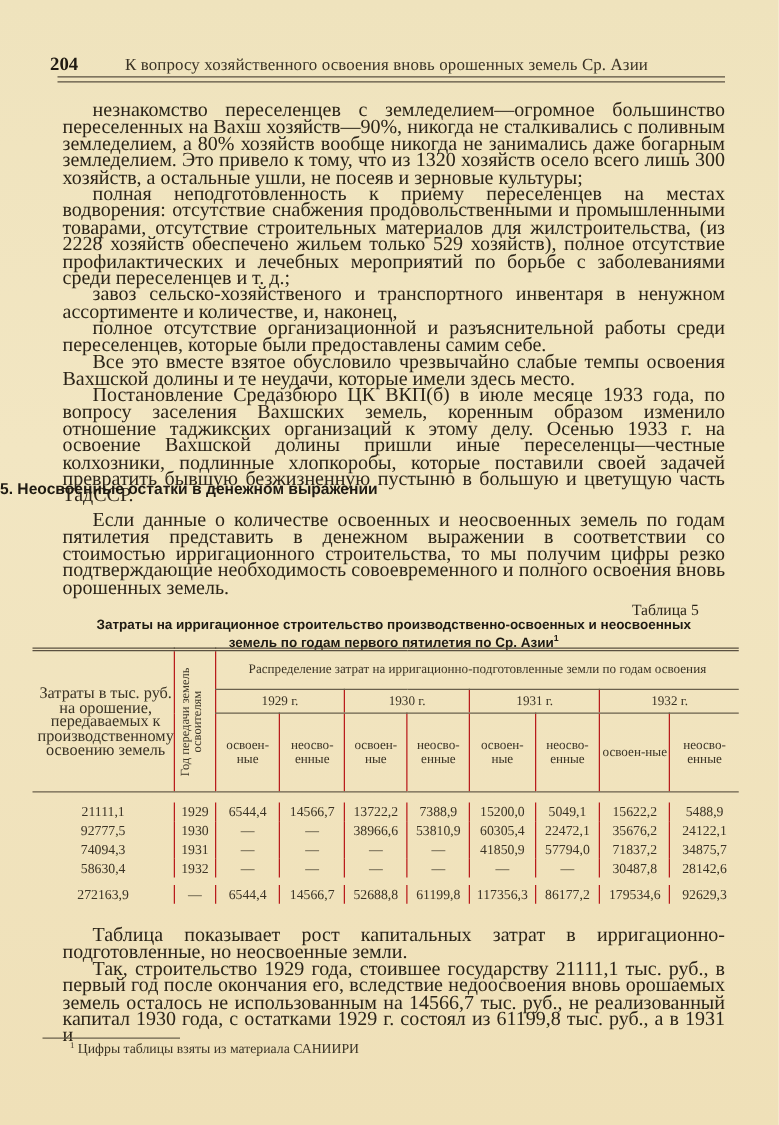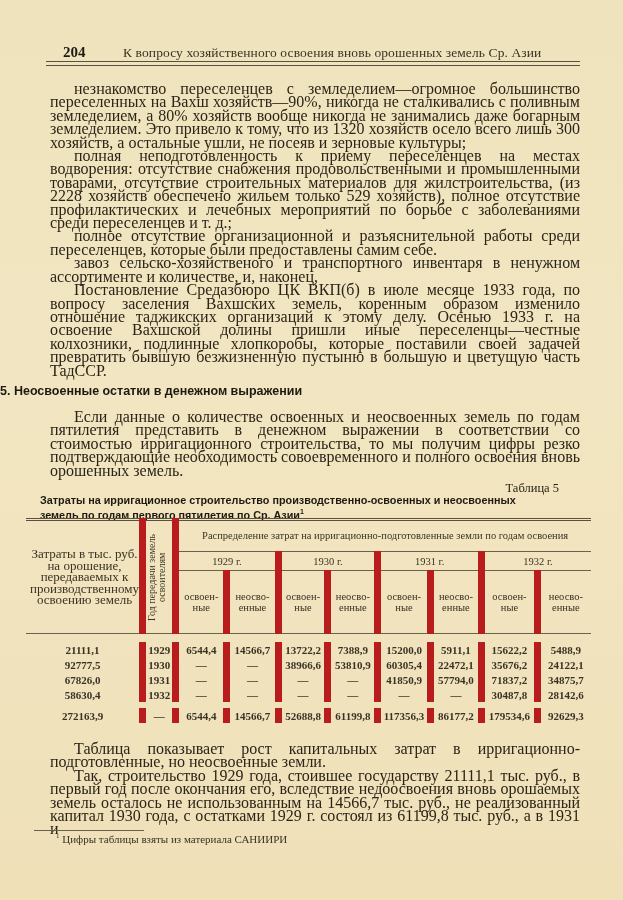--- a/index.html
+++ b/index.html
@@ -5,22 +5,22 @@
   html, body { margin:0; padding:0; }
   body {
     width:623px; height:900px; overflow:hidden;
     background: linear-gradient(180deg,#efe3bd 0%,#f2e6c2 40%,#efe0b8 100%);
     font-family: "Liberation Serif", "DejaVu Serif", serif;
     color:#2b2418;
     position:relative;
   }
   .page { position:absolute; left:0; top:0; width:623px; height:900px; }
   .running-head {
-    position:absolute; left:63px; top:44px; width:540px;
-    display:flex; align-items:center; font-size:14px;
+    position:absolute; left:40px; top:44px; width:540px;
+    display:flex; align-items:flex-start; font-size:14px;
   }
   .page-num { font-weight:bold; font-size:15px; width:60px; color:#1f1a12; }
   .head-title { font-size:13.5px; color:#3a3325; letter-spacing:0.1px; }
   .head-rule {
     position:absolute; left:46px; top:61px; width:534px; height:3px;
     border-top:1px solid #5a5040; border-bottom:1px solid #5a5040;
   }
   .body-text {
     position:absolute; left:50px; width:530px;
     font-size:16px; line-height:13.4px; text-align:justify;
@@ -29,40 +29,40 @@
   .body-text p.noindent { text-indent:0; }
   .section-head {
     position:absolute; left:0; width:623px; top:384px; 
     font-family:"Liberation Sans","DejaVu Sans",sans-serif; font-weight:bold;
     font-size:12.5px; color:#1e1a12;
   }
   .table-label {
     position:absolute; right:64px; top:481px; font-size:12.5px;
   }
   .table-title {
-    position:absolute; left:40px; width:550px; top:494px; 
+    position:absolute; left:40px; width:550px; top:494px; text-align:center;
     font-family:"Liberation Sans","DejaVu Sans",sans-serif; font-weight:bold;
     font-size:10.8px; line-height:12px; color:#1e1a12;
   }
   .tbl-wrap { position:absolute; left:26px; top:518px; width:565px; }
   table.data {
     width:100%; border-collapse:collapse; font-size:10.5px; color:#3a3325;
     border-top:3px double #5a5040;
   }
   table.data th, table.data td { padding:0; text-align:center; }
   table.data th { font-weight:normal; }
-  .c-border-l { border-left:7px solid #b91c1c; }
+  .c-border-l { border-left:1px solid #b91c1c; }
   .hdr-row td, .hdr-row th { border-bottom:1px solid #6a604c; }
   .vertical {
     writing-mode:vertical-rl; transform:rotate(180deg);
     font-size:10px; line-height:10px; white-space:nowrap; margin:0 auto;
   }
   .cost-head { font-size:13px; line-height:11.5px; text-align:left; padding-left:4px !important; }
   .num-c { text-align:center !important; font-size:11px; }
-  tbody td { height:15px;font-weight:bold; }
+  tbody td { height:15px; }
   .footnote-rule {
     position:absolute; left:34px; top:830px; width:110px; border-top:1px solid #6a604c;
   }
   .footnote {
     position:absolute; left:56px; top:832px; font-size:11px; color:#3a3325;
   }
   sup { font-size:7px; }
 </style>
 </head>
 <body>
@@ -71,22 +71,23 @@
 
   <div class="running-head">
     <span class="page-num">204</span>
     <span class="head-title">К вопросу хозяйственного освоения вновь орошенных земель Ср. Азии</span>
   </div>
   <div class="head-rule"></div>
 
   <div class="body-text" style="top:82px;">
     <p class="noindent" style="text-indent:24px;">незнакомство переселенцев с земледелием—огромное большинство переселенных на Вахш хозяйств—90%, никогда не сталкивались с поливным земледелием, а 80% хозяйств вообще никогда не занимались даже богарным земледелием. Это привело к тому, что из 1320 хозяйств осело всего лишь 300 хозяйств, а остальные ушли, не посеяв и зерновые культуры;</p>
     <p>полная неподготовленность к приему переселенцев на местах водворения: отсутствие снабжения продовольственными и промышленными товарами, отсутствие строительных материалов для жилстроительства, (из 2228 хозяйств обеспечено жильем только 529 хозяйств), полное отсутствие профилактических и лечебных мероприятий по борьбе с заболеваниями среди переселенцев и т. д.;</p>
+    <p>завоз сельско-хозяйственого и транспортного инвентаря в ненужном ассортименте и количестве, и, наконец,</p>
     <p>полное отсутствие организационной и разъяснительной работы среди переселенцев, которые были предоставлены самим себе.</p>
-    <p>завоз сельско-хозяйственого и транспортного инвентаря в ненужном ассортименте и количестве, и, наконец,</p>
+    <p>Все это вместе взятое обусловило чрезвычайно слабые темпы освоения Вахшской долины и те неудачи, которые имели здесь место.</p>
     <p>Постановление Средазбюро ЦК ВКП(б) в июле месяце 1933 года, по вопросу заселения Вахшских земель, коренным образом изменило отношение таджикских организаций к этому делу. Осенью 1933 г. на освоение Вахшской долины пришли иные переселенцы—честные колхозники, подлинные хлопкоробы, которые поставили своей задачей превратить бывшую безжизненную пустыню в большую и цветущую часть ТадССР.</p>
   </div>
 
   <div class="section-head">5. Неосвоенные остатки в денежном выражении</div>
 
   <div class="body-text" style="top:410px;">
     <p>Если данные о количестве освоенных и неосвоенных земель по годам пятилетия представить в денежном выражении в соответствии со стоимостью ирригационного строительства, то мы получим цифры резко подтверждающие необходимость совоевременного и полного освоения вновь орошенных земель.</p>
   </div>
 
   <div class="table-label">Таблица 5</div>
@@ -139,38 +140,38 @@
             <td style="height:8px" colspan="10"></td>
           </tr>
         <tr>
           <td class="num-c">21111,1</td>
           <td class="num-c c-border-l">1929</td>
           <td class="num-c c-border-l">6544,4</td>
           <td class="num-c c-border-l">14566,7</td>
           <td class="num-c c-border-l">13722,2</td>
           <td class="num-c c-border-l">7388,9</td>
           <td class="num-c c-border-l">15200,0</td>
-          <td class="num-c c-border-l">5911,1</td>
+          <td class="num-c c-border-l">5049,1</td>
           <td class="num-c c-border-l">15622,2</td>
           <td class="num-c c-border-l">5488,9</td>
         </tr>
         <tr>
           <td class="num-c">92777,5</td>
           <td class="num-c c-border-l">1930</td>
           <td class="num-c c-border-l">—</td>
           <td class="num-c c-border-l">—</td>
           <td class="num-c c-border-l">38966,6</td>
           <td class="num-c c-border-l">53810,9</td>
           <td class="num-c c-border-l">60305,4</td>
           <td class="num-c c-border-l">22472,1</td>
           <td class="num-c c-border-l">35676,2</td>
           <td class="num-c c-border-l">24122,1</td>
         </tr>
         <tr>
-          <td class="num-c">67826,0</td>
+          <td class="num-c">74094,3</td>
           <td class="num-c c-border-l">1931</td>
           <td class="num-c c-border-l">—</td>
           <td class="num-c c-border-l">—</td>
           <td class="num-c c-border-l">—</td>
           <td class="num-c c-border-l">—</td>
           <td class="num-c c-border-l">41850,9</td>
           <td class="num-c c-border-l">57794,0</td>
           <td class="num-c c-border-l">71837,2</td>
           <td class="num-c c-border-l">34875,7</td>
         </tr>

